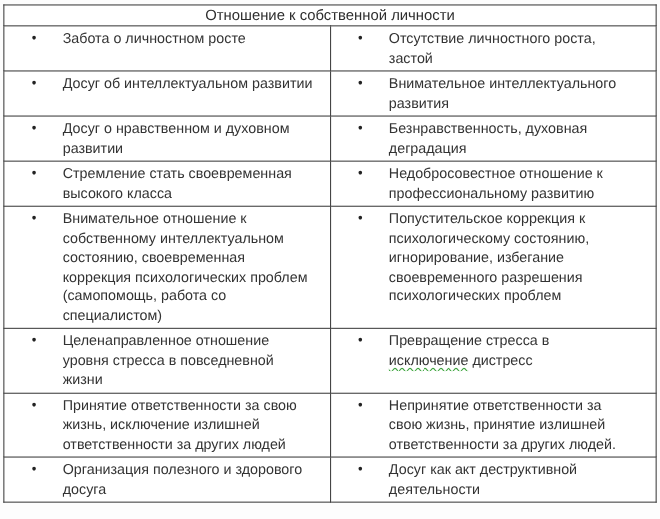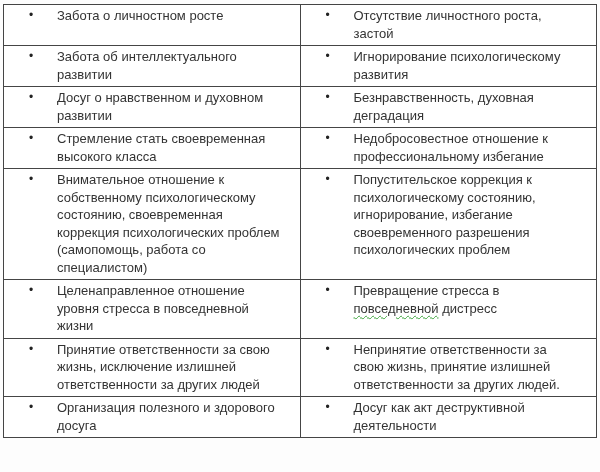--- a/index.html
+++ b/index.html
@@ -73,47 +73,50 @@
     text-decoration-thickness: 1px;
     text-underline-offset: 2px;
   }
 </style>
 </head>
 <body>
 
 <div class="page">
   <table class="cmp">
     <thead>
+      <tr class="section-row">
+        <td colspan="2">Отношение к собственной личности</td>
+      </tr>
     </thead>
     <tbody>
         <tr>
           <td class="cell-left">
             <div class="cell">
               <span class="bullet">•</span>
               <div class="txt">Забота о личностном росте</div>
             </div>
           </td>
           <td class="cell-right">
             <div class="cell">
               <span class="bullet">•</span>
               <div class="txt">Отсутствие личностного роста, застой</div>
             </div>
           </td>
         </tr>
         <tr>
           <td class="cell-left">
             <div class="cell">
               <span class="bullet">•</span>
-              <div class="txt">Забота об интеллектуального развитии</div>
-            </div>
-          </td>
-          <td class="cell-right">
-            <div class="cell">
-              <span class="bullet">•</span>
-              <div class="txt">Игнорирование психологическому развития</div>
+              <div class="txt">Досуг об интеллектуальном развитии</div>
+            </div>
+          </td>
+          <td class="cell-right">
+            <div class="cell">
+              <span class="bullet">•</span>
+              <div class="txt">Внимательное интеллектуального развития</div>
             </div>
           </td>
         </tr>
         <tr>
           <td class="cell-left">
             <div class="cell">
               <span class="bullet">•</span>
               <div class="txt">Досуг о нравственном и духовном развитии</div>
             </div>
           </td>
@@ -127,49 +130,49 @@
         <tr>
           <td class="cell-left">
             <div class="cell">
               <span class="bullet">•</span>
               <div class="txt">Стремление стать своевременная высокого класса</div>
             </div>
           </td>
           <td class="cell-right">
             <div class="cell">
               <span class="bullet">•</span>
-              <div class="txt">Недобросовестное отношение к профессиональному избегание</div>
-            </div>
-          </td>
-        </tr>
-        <tr>
-          <td class="cell-left">
-            <div class="cell">
-              <span class="bullet">•</span>
-              <div class="txt">Внимательное отношение к собственному психологическому состоянию, своевременная коррекция психологических проблем (самопомощь, работа со специалистом)</div>
+              <div class="txt">Недобросовестное отношение к профессиональному развитию</div>
+            </div>
+          </td>
+        </tr>
+        <tr>
+          <td class="cell-left">
+            <div class="cell">
+              <span class="bullet">•</span>
+              <div class="txt">Внимательное отношение к собственному интеллектуальном состоянию, своевременная коррекция психологических проблем (самопомощь, работа со специалистом)</div>
             </div>
           </td>
           <td class="cell-right">
             <div class="cell">
               <span class="bullet">•</span>
               <div class="txt">Попустительское коррекция к психологическому состоянию, игнорирование, избегание своевременного разрешения психологических проблем</div>
             </div>
           </td>
         </tr>
         <tr>
           <td class="cell-left">
             <div class="cell">
               <span class="bullet">•</span>
               <div class="txt">Целенаправленное отношение уровня стресса в повседневной жизни</div>
             </div>
           </td>
           <td class="cell-right">
             <div class="cell">
               <span class="bullet">•</span>
-              <div class="txt">Превращение стресса в <span class="sq" style="text-decoration-color: rgb(61, 164, 61);">повседневной</span> дистресс</div>
+              <div class="txt">Превращение стресса в <span class="sq" style="text-decoration-color: rgb(61, 164, 61);">исключение</span> дистресс</div>
             </div>
           </td>
         </tr>
         <tr>
           <td class="cell-left">
             <div class="cell">
               <span class="bullet">•</span>
               <div class="txt">Принятие ответственности за свою жизнь, исключение излишней ответственности за других людей</div>
             </div>
           </td>

